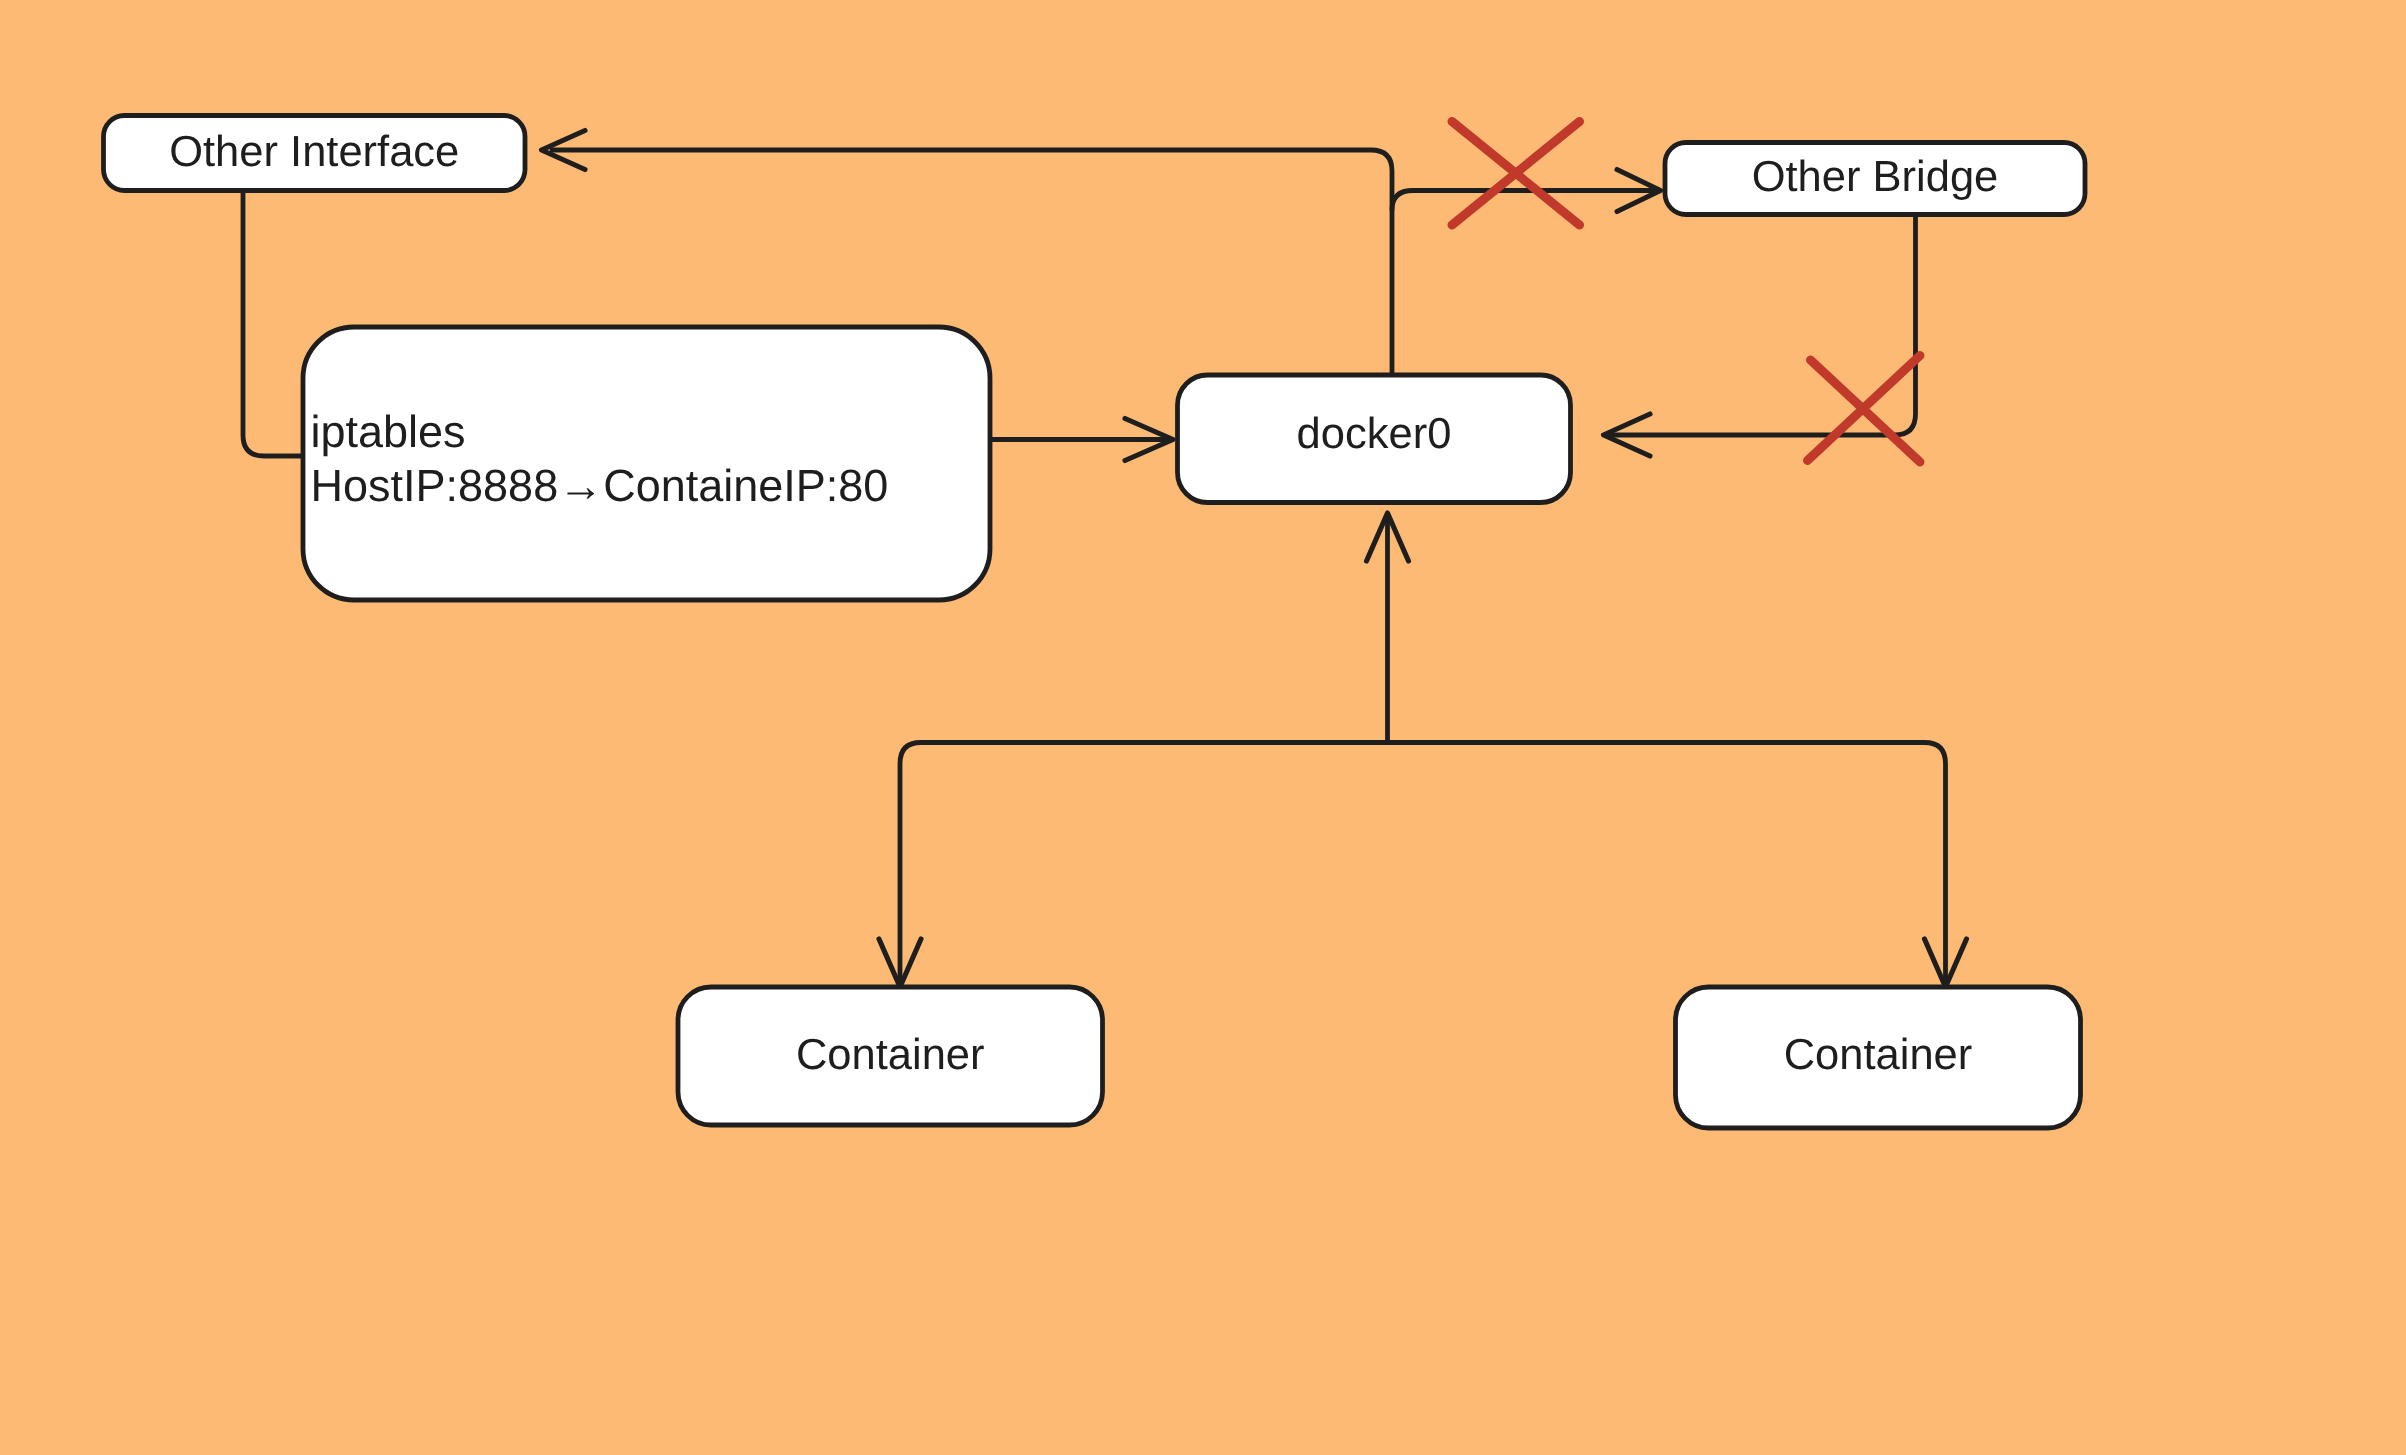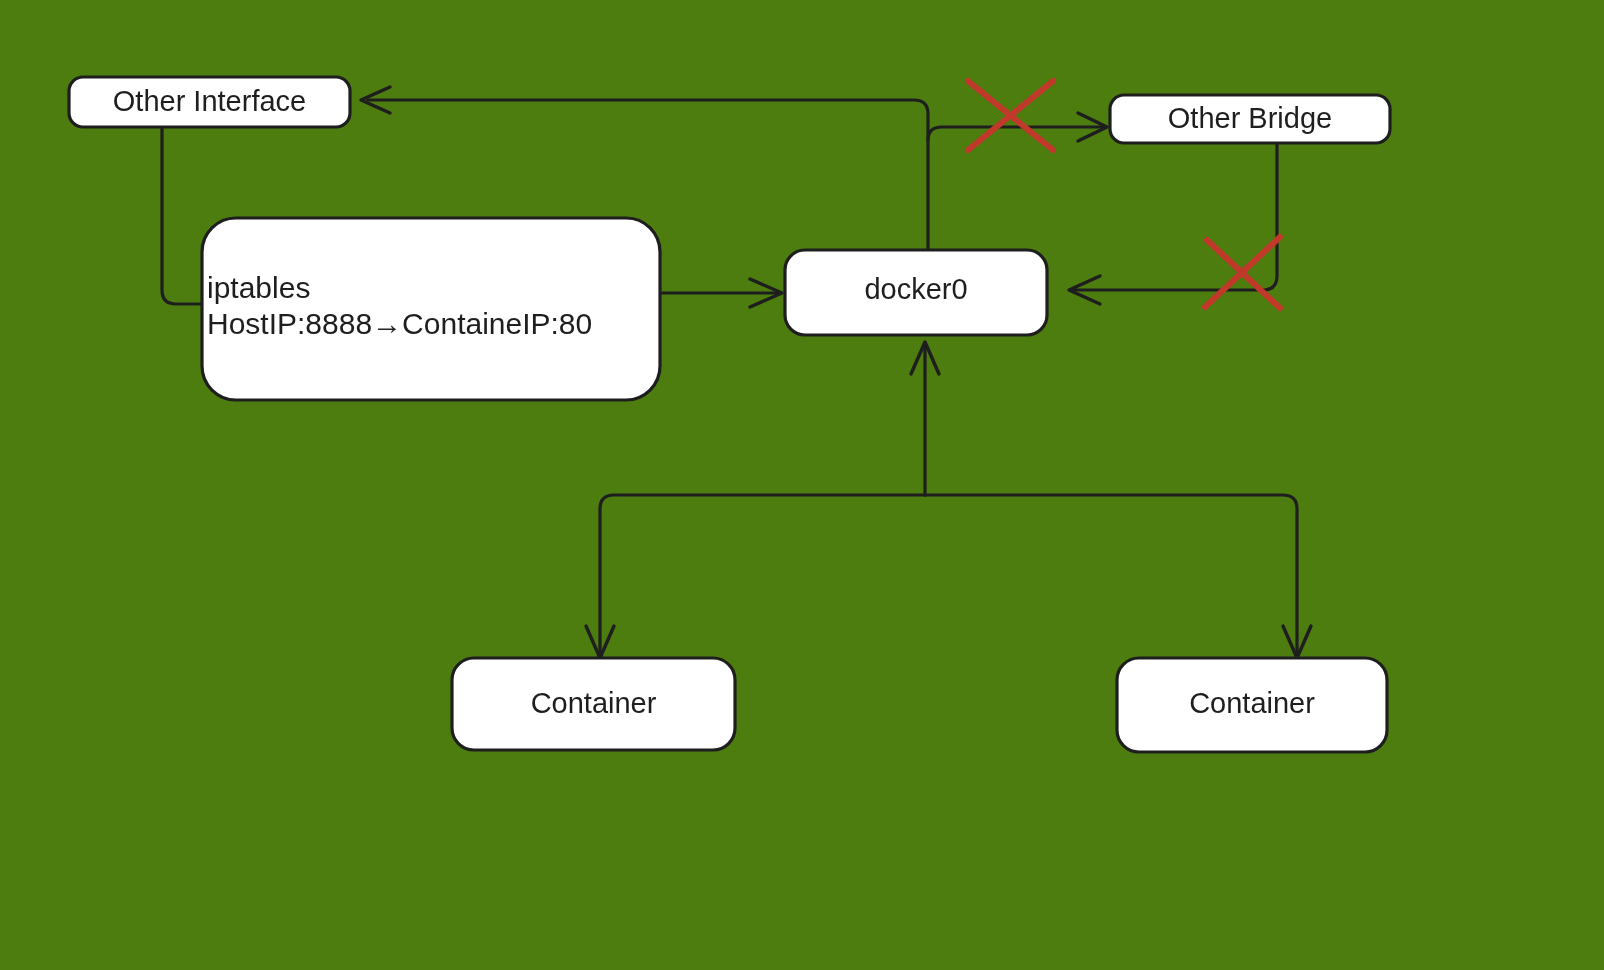--- a/index.html
+++ b/index.html
@@ -8,21 +8,21 @@
     padding: 0;
     background: #ffffff;
   }
   body {
     font-family: "Liberation Sans", sans-serif;
   }
   #canvas {
     position: relative;
     width: 1604px;
     height: 970px;
-    background: #4d7c0f;
+    background: #fdba74;
     overflow: hidden;
   }
   #diagram-svg {
     position: absolute;
     left: 0;
     top: 0;
     width: 1604px;
     height: 970px;
   }
   .node-label {

